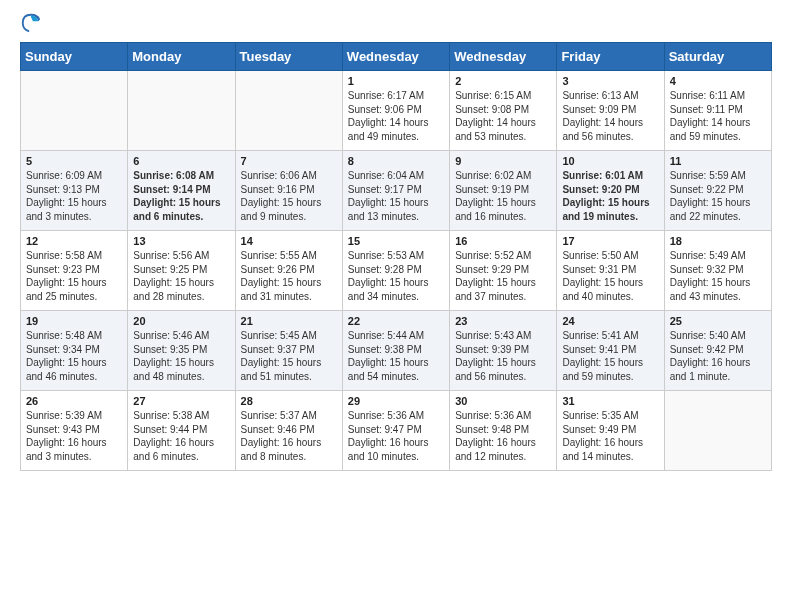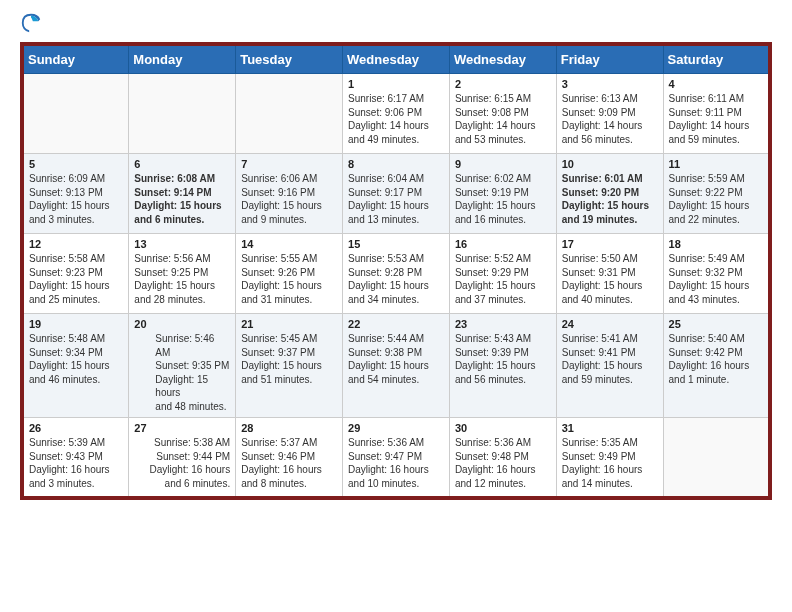--- a/index.html
+++ b/index.html
@@ -54,21 +54,21 @@
       color: #222;
       line-height: 1.1;
     }
     .location {
       font-size: 16px;
       color: #444;
     }
     .calendar {
       width: 100%;
       border-collapse: collapse;
-      border: 4px solid #7f1d1d;
+      border: 1px solid #7f1d1d;
     }
     .calendar th {
       background: #2a6db5;
       color: #fff;
       font-size: 13px;
       font-weight: bold;
       padding: 6px 4px;
       text-align: left;
       border: 1px solid #1a5a99;
     }
@@ -284,21 +284,21 @@
         <tr>
           <td>
             <span class="day-num">19</span>
             <div class="day-info" style="white-space: pre-line;">Sunrise: 5:48 AM
 Sunset: 9:34 PM
 Daylight: 15 hours
 and 46 minutes.</div>
           </td>
           <td>
             <span class="day-num">20</span>
-            <div class="day-info" style="white-space: pre-line; margin-left: 21px;">Sunrise: 5:46 AM
+            <div class="day-info" style="white-space: pre-line;">Sunrise: 5:46 AM
 Sunset: 9:35 PM
 Daylight: 15 hours
 and 48 minutes.</div>
           </td>
           <td>
             <span class="day-num">21</span>
             <div class="day-info" style="white-space: pre-line;">Sunrise: 5:45 AM
 Sunset: 9:37 PM
 Daylight: 15 hours
 and 51 minutes.</div>
@@ -335,21 +335,21 @@
         <tr>
           <td>
             <span class="day-num">26</span>
             <div class="day-info" style="white-space: pre-line;">Sunrise: 5:39 AM
 Sunset: 9:43 PM
 Daylight: 16 hours
 and 3 minutes.</div>
           </td>
           <td>
             <span class="day-num">27</span>
-            <div class="day-info" style="white-space: pre-line; text-align: right;">Sunrise: 5:38 AM
+            <div class="day-info" style="white-space: pre-line;">Sunrise: 5:38 AM
 Sunset: 9:44 PM
 Daylight: 16 hours
 and 6 minutes.</div>
           </td>
           <td>
             <span class="day-num">28</span>
             <div class="day-info" style="white-space: pre-line;">Sunrise: 5:37 AM
 Sunset: 9:46 PM
 Daylight: 16 hours
 and 8 minutes.</div>

